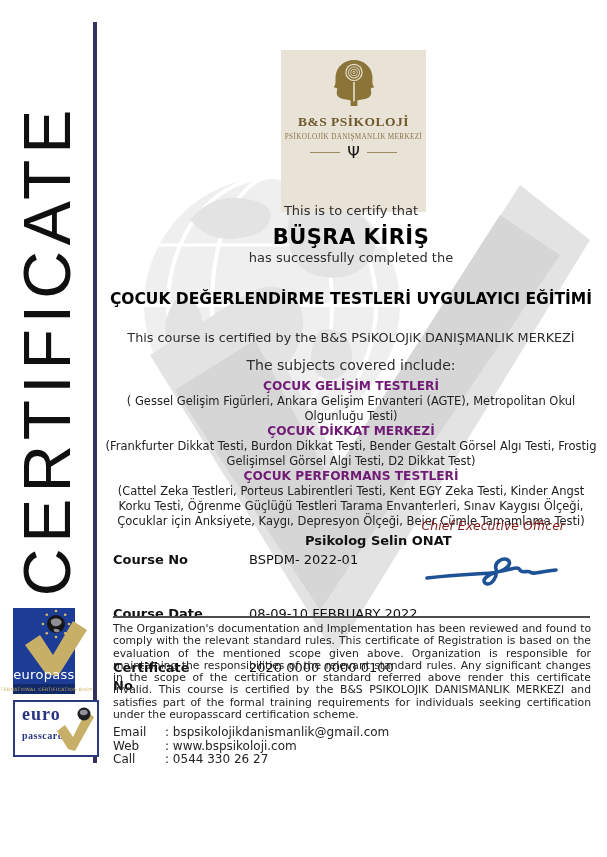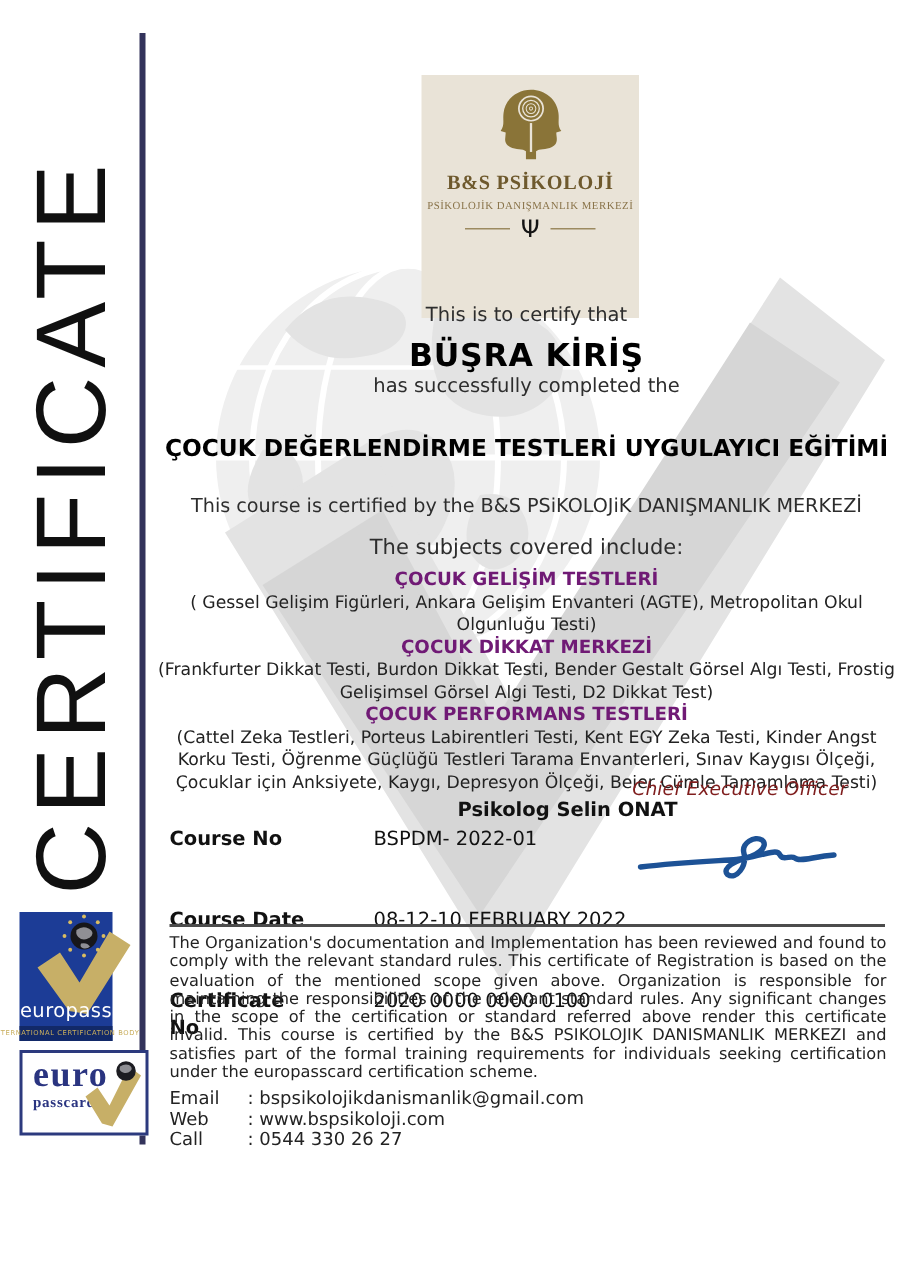--- a/index.html
+++ b/index.html
@@ -54,21 +54,21 @@
             font-size:12px;line-height:13.6px;color:#232323;}
 
   
   .europass{position:absolute;left:13px;top:608px;width:62px;height:86px;background:#1c3c96;z-index:2;}
   .ep-word{position:absolute;left:0;bottom:12px;width:100%;text-align:center;color:#fff;font-size:13px;letter-spacing:.3px;}
   .ep-strip{position:absolute;left:0;bottom:0;width:100%;height:10px;background:#122968;display:flex;
             align-items:center;justify-content:center;color:#c9ae5d;font-size:4.5px;letter-spacing:.4px;white-space:nowrap;}
   .passcard{position:absolute;left:13px;top:700px;width:86px;height:57px;background:#fff;
             border:2px solid #2c3a7e;box-sizing:border-box;z-index:2;}
   .pc-euro{position:absolute;left:7px;top:2px;font-family:"Liberation Serif",serif;font-weight:700;
-           font-size:24px;color:#2a3480;letter-spacing:1px;}
+           font-size:18px;color:#2a3480;letter-spacing:1px;}
   .pc-pass{position:absolute;left:7px;top:28px;font-family:"Liberation Serif",serif;font-weight:700;
            font-size:10px;color:#2a3480;letter-spacing:.5px;}
   .pc-check{position:absolute;right:1px;top:2px;}
 </style>
 </head>
 <body>
 
 <div class="page">
 
   <svg class="wm" viewBox="0 0 607 857" aria-hidden="true">
@@ -139,21 +139,21 @@
   <div class="sig-title">Chief Executive Officer</div>
   <div class="sig-name">Psikolog Selin ONAT</div>
   <svg class="sig-scribble" width="140" height="42" viewBox="0 0 140 42" aria-hidden="true">
     <path d="M4 29 C30 26 54 25 68 24 C82 23 90 15 85 11 C80 8 71 13 73 20 C75 28 68 38 62 34 C58 30 67 24 79 22 C90 20 95 17 97 21 C99 25 104 21 107 23 C110 26 119 22 133 21" fill="none" stroke="#1d5296" stroke-width="3.6" stroke-linecap="round"></path>
   </svg>
 
   <div class="details">
     <div class="lab">Course No</div>
     <div class="val">BSPDM- 2022-01</div>
     <div class="lab">Course Date</div>
-    <div class="val">08-12-10 FEBRUARY 2022</div>
+    <div class="val">08-09-10 FEBRUARY 2022</div>
     <div class="lab">Certificate No</div>
     <div class="val">2020 0000 0000 0100</div>
   </div>
 
   <div class="sep"></div>
 
   <div class="legal">The Organization's documentation and Implementation has been reviewed and found to comply with the relevant standard rules. This certificate of Registration is based on the evaluation of the mentioned scope given above. Organization is responsible for maintaining the responsibilities of the relevant standard rules. Any significant changes in the scope of the certification or standard referred above render this certificate invalid. This course is certified by the B&amp;S PSIKOLOJIK DANISMANLIK MERKEZI and satisfies part of the formal training requirements for individuals seeking certification under the europasscard certification scheme.</div>
 
   <div class="contacts">
     <div>Email</div>

